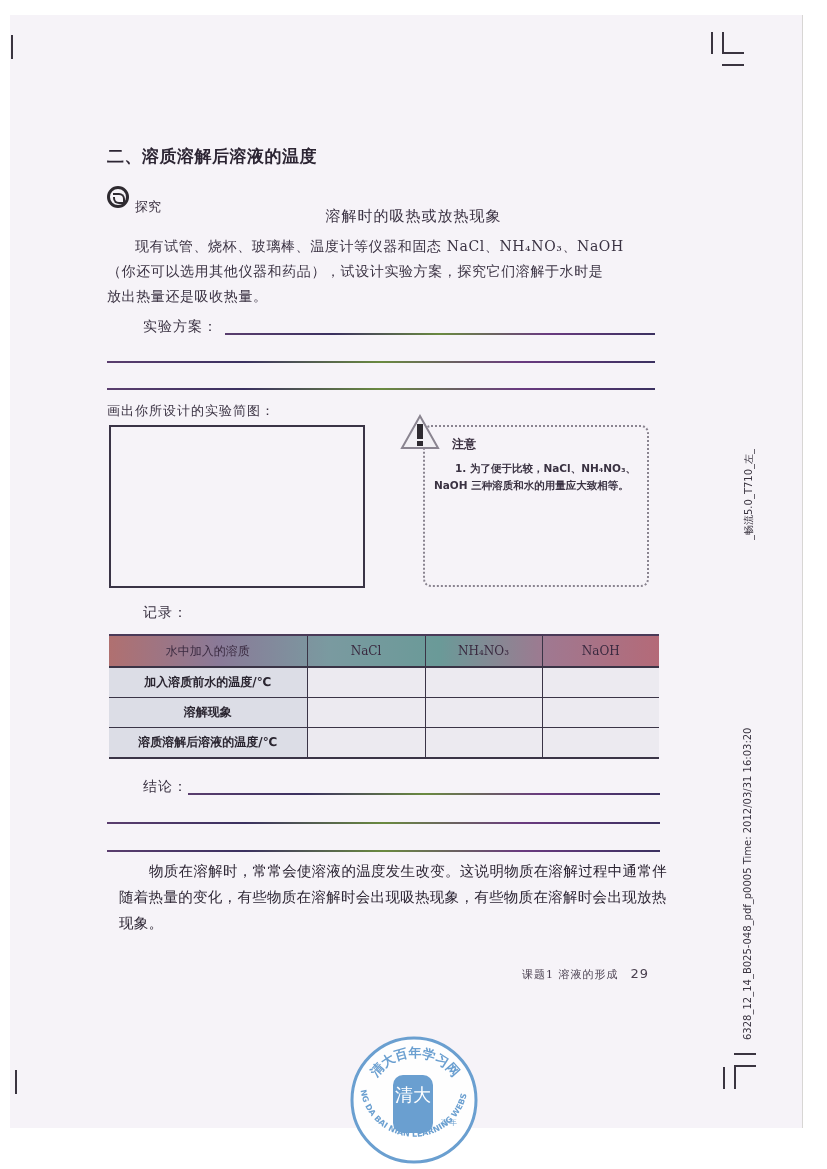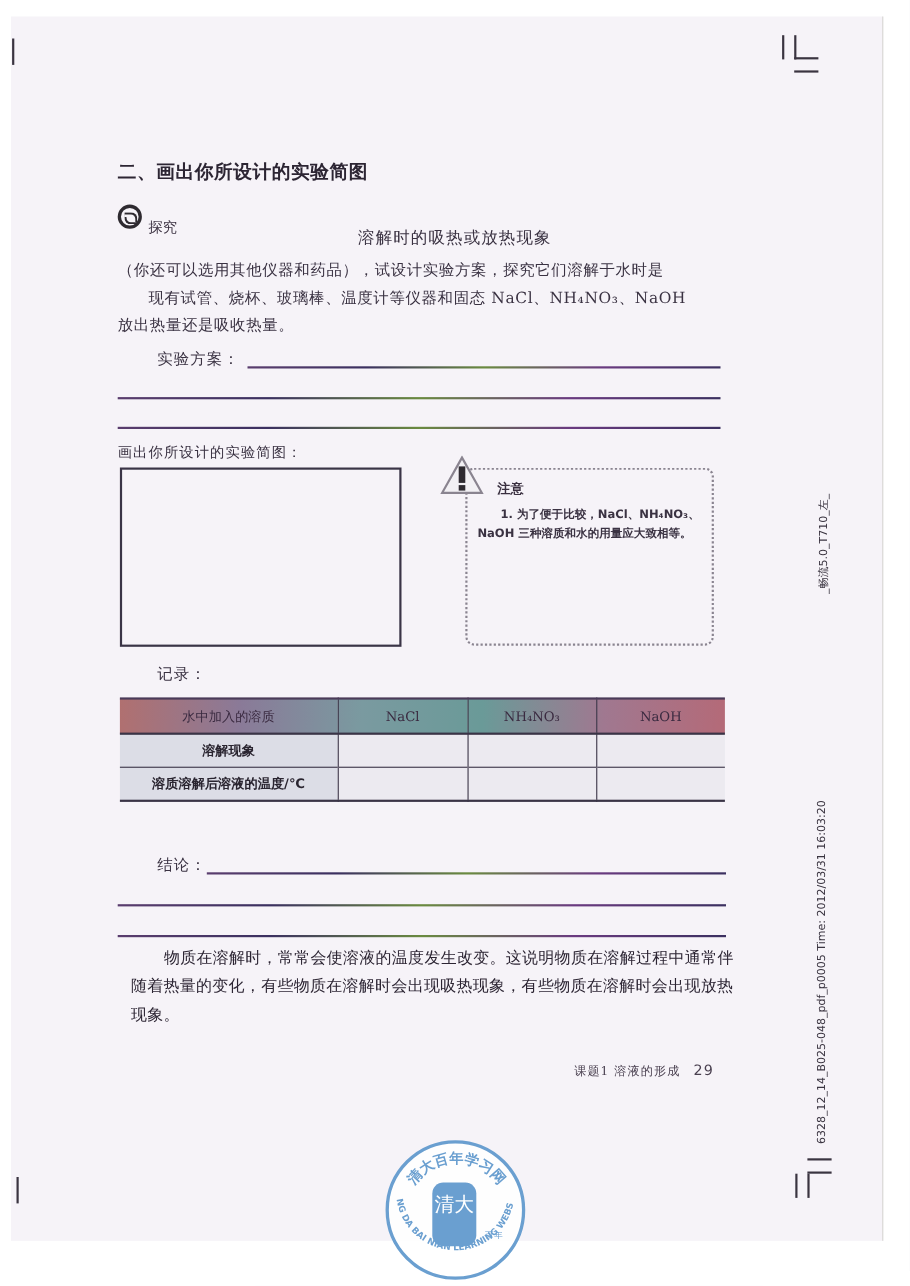--- a/index.html
+++ b/index.html
@@ -56,32 +56,32 @@
 <div class="crop" style="left:15px;top:1070px;width:2px;height:24px;"></div>
 <div class="crop" style="left:711px;top:32px;width:2px;height:22px;"></div>
 <div class="crop" style="left:722px;top:32px;width:2px;height:22px;"></div>
 <div class="crop" style="left:722px;top:52px;width:22px;height:2px;"></div>
 <div class="crop" style="left:722px;top:64px;width:22px;height:2px;"></div>
 <div class="crop" style="left:723px;top:1067px;width:2px;height:22px;"></div>
 <div class="crop" style="left:734px;top:1067px;width:2px;height:22px;"></div>
 <div class="crop" style="left:734px;top:1053px;width:22px;height:2px;"></div>
 <div class="crop" style="left:734px;top:1065px;width:22px;height:2px;"></div>
 
-<div class="abs section-title">二、画出你所设计的实验简图</div>
+<div class="abs section-title">二、溶质溶解后溶液的温度</div>
 
 <div class="abs explore">
   <span class="explore-icon"></span>
   <span class="explore-label">探究</span>
 </div>
 
 <div class="abs center-title">溶解时的吸热或放热现象</div>
 
 <div class="abs para" style="top:234px;">
+  <div><span class="indent"></span><span>现有试管、烧杯、玻璃棒、温度计等仪器和固态 NaCl、NH₄NO₃、NaOH</span></div>
   <div>（你还可以选用其他仪器和药品），试设计实验方案，探究它们溶解于水时是</div>
-  <div><span class="indent"></span><span>现有试管、烧杯、玻璃棒、温度计等仪器和固态 NaCl、NH₄NO₃、NaOH</span></div>
   <div>放出热量还是吸收热量。</div>
 </div>
 
 <div class="abs label" style="left:143px;top:318px;">实验方案：</div>
 <div class="rule" style="left:225px;top:333px;width:430px;"></div>
 <div class="rule" style="left:107px;top:361px;width:548px;"></div>
 <div class="rule" style="left:107px;top:388px;width:548px;"></div>
 
 <div class="abs label" style="left:107px;top:402px;font-size:13px;">画出你所设计的实验简图：</div>
 <div class="abs draw-box"></div>
@@ -104,20 +104,26 @@
       <col style="width:118px">
       <col style="width:117px">
       <col style="width:117px">
     </colgroup>
   <tbody>
       <tr class="head">
     <td>水中加入的溶质</td>
     <td>NaCl</td>
     <td>NH₄NO₃</td>
     <td>NaOH</td>
+  </tr>
+  <tr>
+    <td class="rowh">加入溶质前水的温度/℃</td>
+    <td class="cell"></td>
+    <td class="cell"></td>
+    <td class="cell"></td>
   </tr>
   <tr>
     <td class="rowh">溶解现象</td>
     <td class="cell"></td>
     <td class="cell"></td>
     <td class="cell"></td>
   </tr>
   <tr class="last">
     <td class="rowh">溶质溶解后溶液的温度/℃</td>
     <td class="cell"></td>

